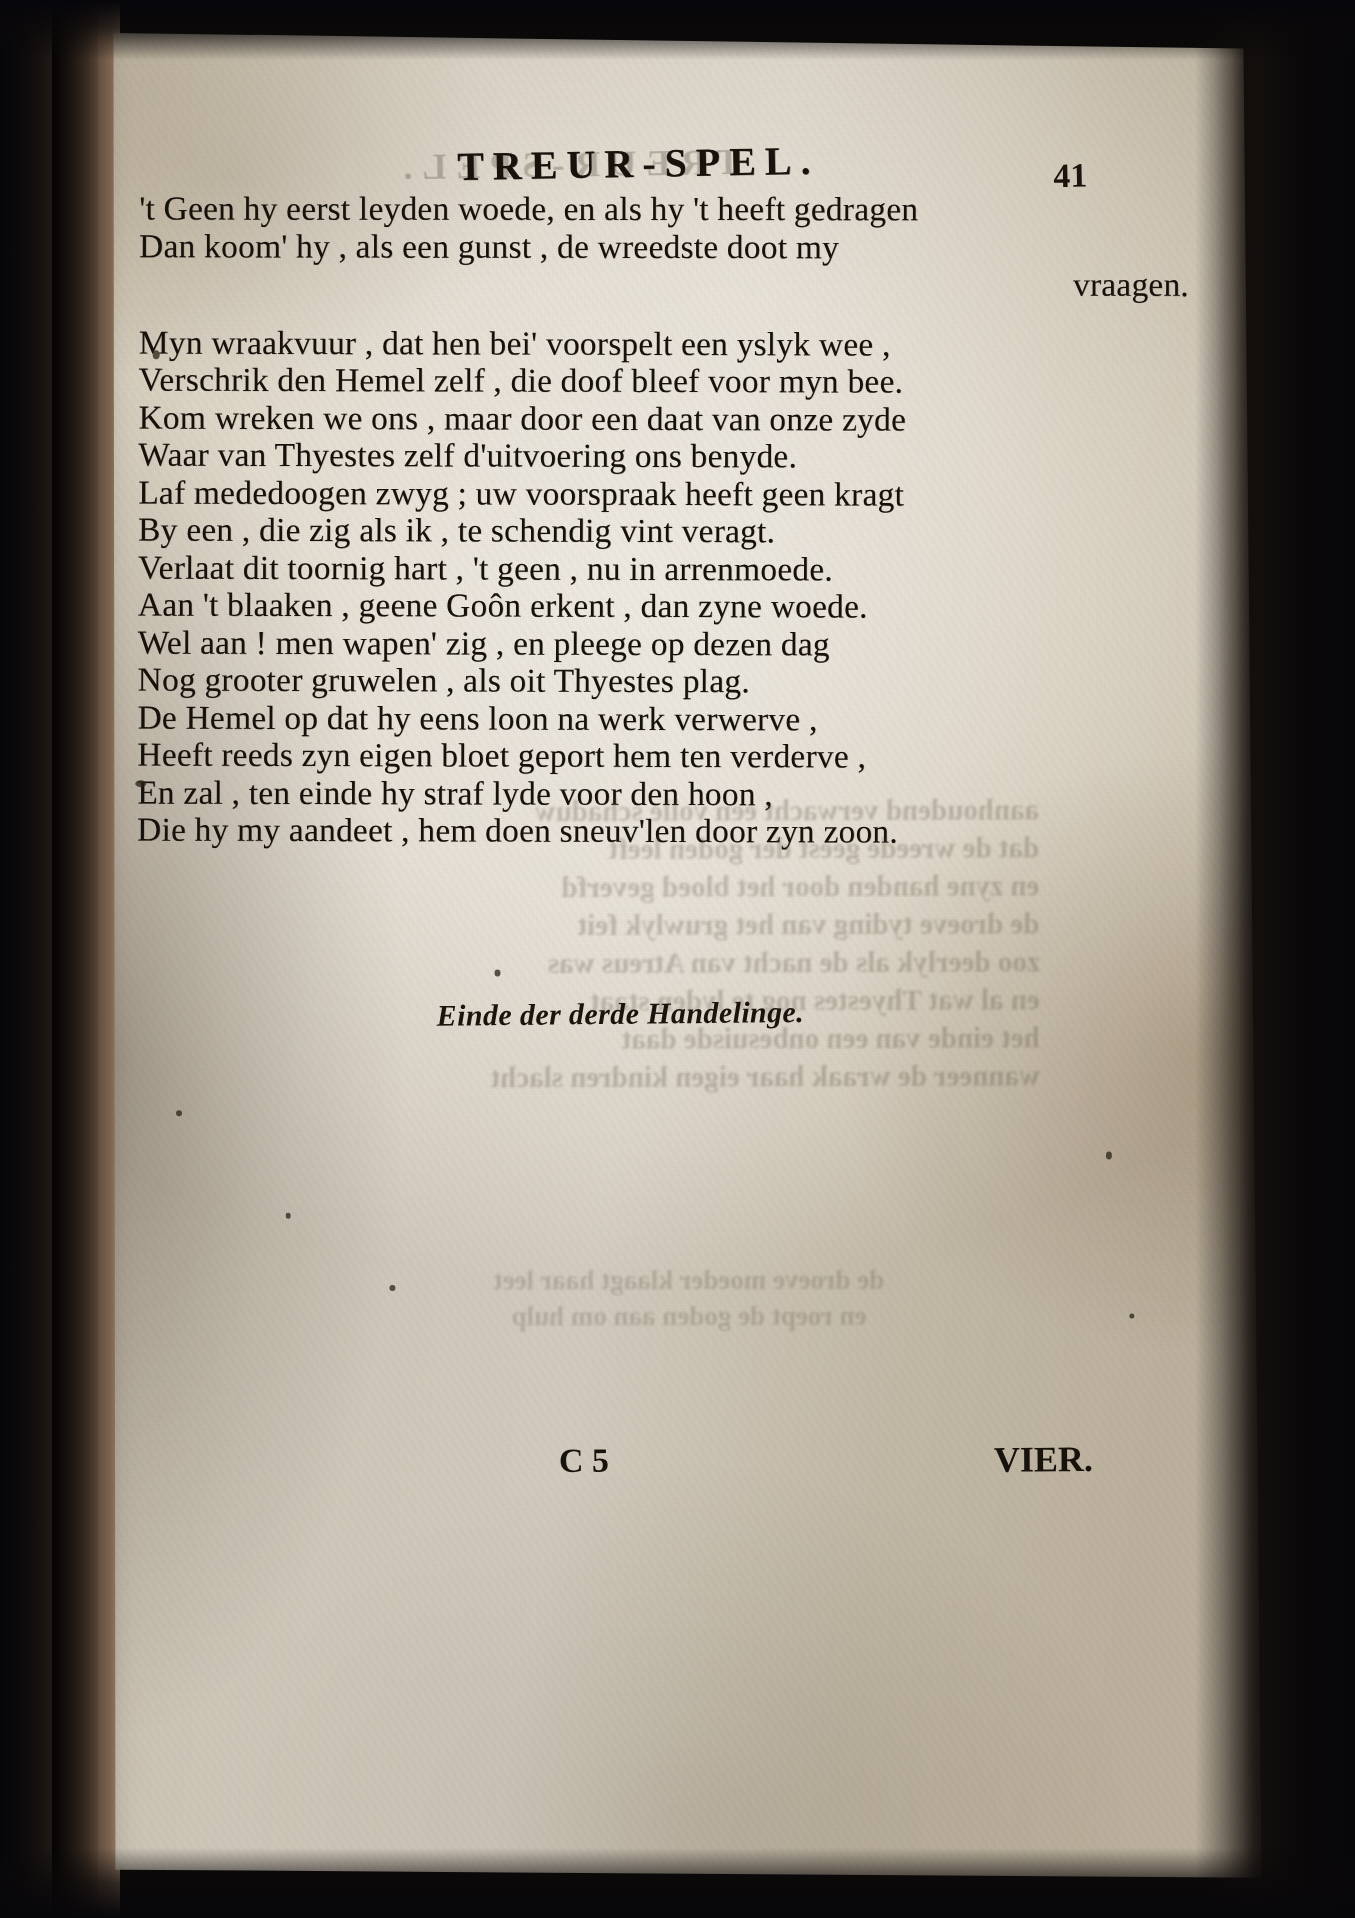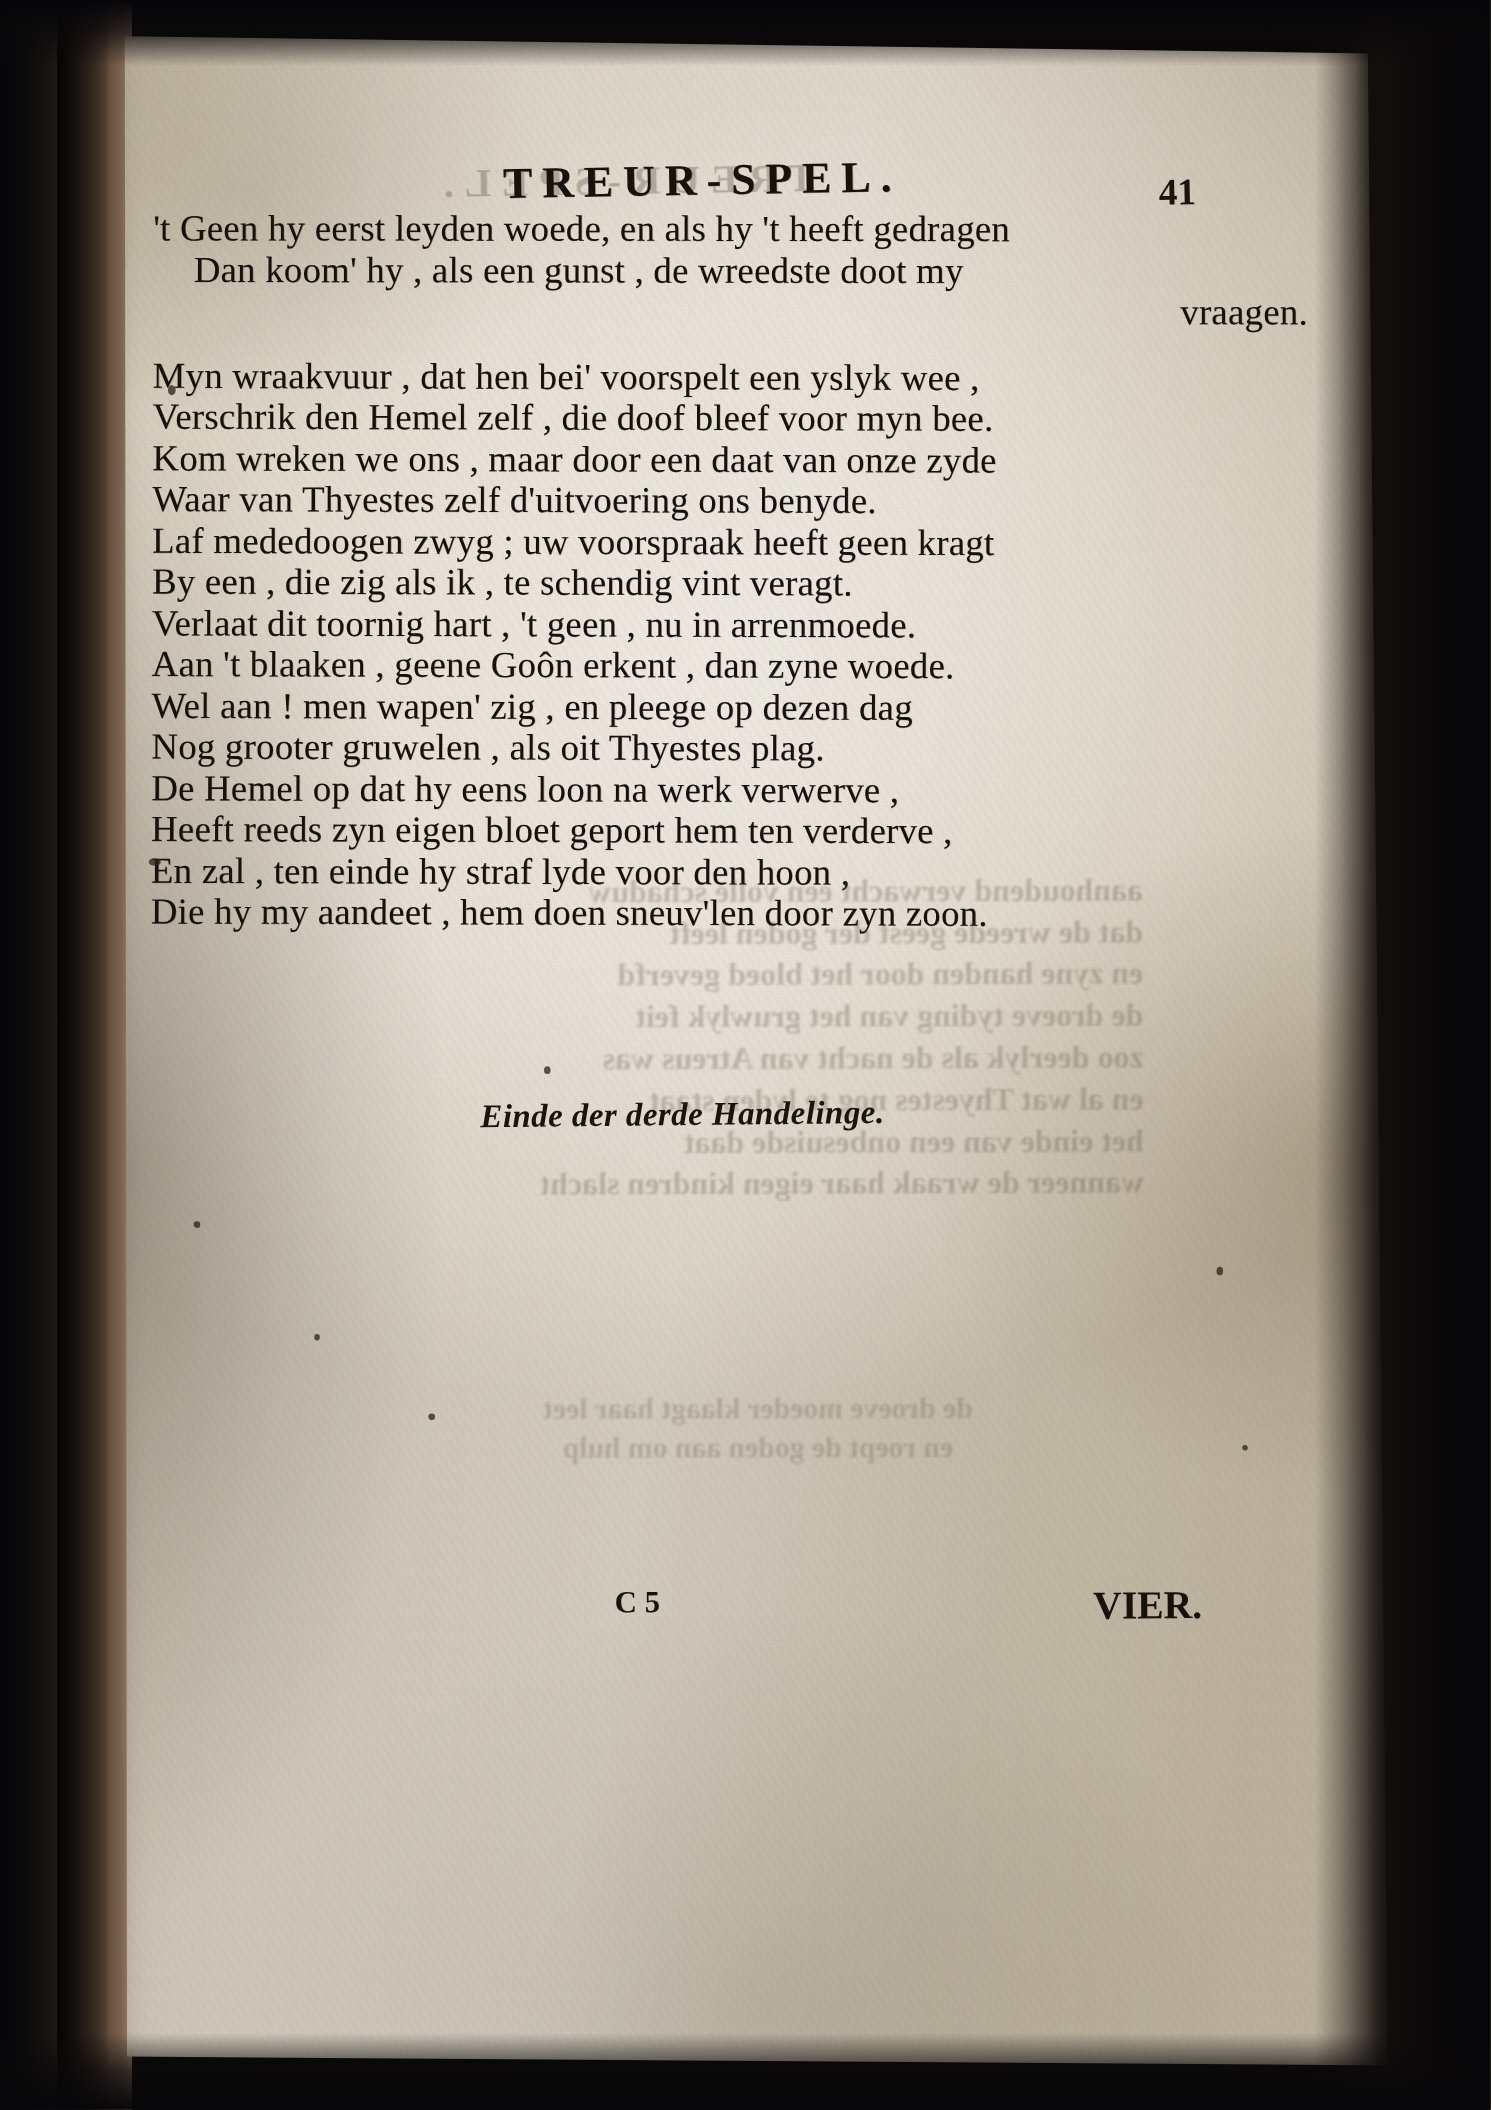--- a/index.html
+++ b/index.html
@@ -80,41 +80,41 @@
   
   #verse{position:absolute;left:46px;top:168px;width:1068px;}
   .ln{font-size:33.5px;line-height:37.5px;color:#16110b;white-space:nowrap;
       margin:0;padding:0;letter-spacing:.2px;
       text-shadow:.5px .3px 0 rgba(20,14,8,.30);}
   .ln.turn{text-align:right;padding-right:18px;}
   .gap{height:22px;}
 
   
   #verse .ln:nth-child(1){transform:rotate(-0.15deg) translateX(0px);}
-  #verse .ln:nth-child(2){transform:rotate(-0.12deg);margin-left:37px;}
+  #verse .ln:nth-child(2){transform:rotate(-0.12deg);}
   #verse .ln:nth-child(3){transform:rotate(-0.10deg);}
   #verse .ln:nth-child(n+5){transform:rotate(-0.05deg);}
 
   
   #endline{position:absolute;left:0;top:975px;width:1060px;text-align:center;
       font-style:italic;font-weight:700;font-size:30px;color:#1a140d;
       transform:rotate(-0.8deg);letter-spacing:.4px;}
 
   
   #bleed{position:absolute;left:120px;top:770px;width:830px;height:620px;
       opacity:.26;filter:blur(1.1px);transform:scaleX(-1) rotate(.4deg);
       color:#4a4031;font-size:29px;line-height:38px;font-weight:700;
       pointer-events:none;white-space:nowrap;}
   #bleed2{position:absolute;left:250px;top:1240px;width:700px;height:220px;
       opacity:.22;filter:blur(1.2px);transform:scaleX(-1) rotate(.3deg);
       color:#4a4031;font-size:27px;line-height:36px;font-weight:700;
       pointer-events:none;white-space:nowrap;text-align:center;}
 
   
-  #sig{position:absolute;left:470px;top:1420px;font-size:28px;font-weight:700;
+  #sig{position:absolute;left:470px;top:1420px;font-size:34px;font-weight:700;
       color:#18120c;transform:rotate(-.6deg);}
   #catch{position:absolute;left:905px;top:1415px;font-size:36px;font-weight:700;
       color:#18120c;transform:rotate(-.6deg);}
 
   
   .speck{position:absolute;background:#2a2118;border-radius:50%;opacity:.75;pointer-events:none;}
 </style>
 </head>
 <body>
 

